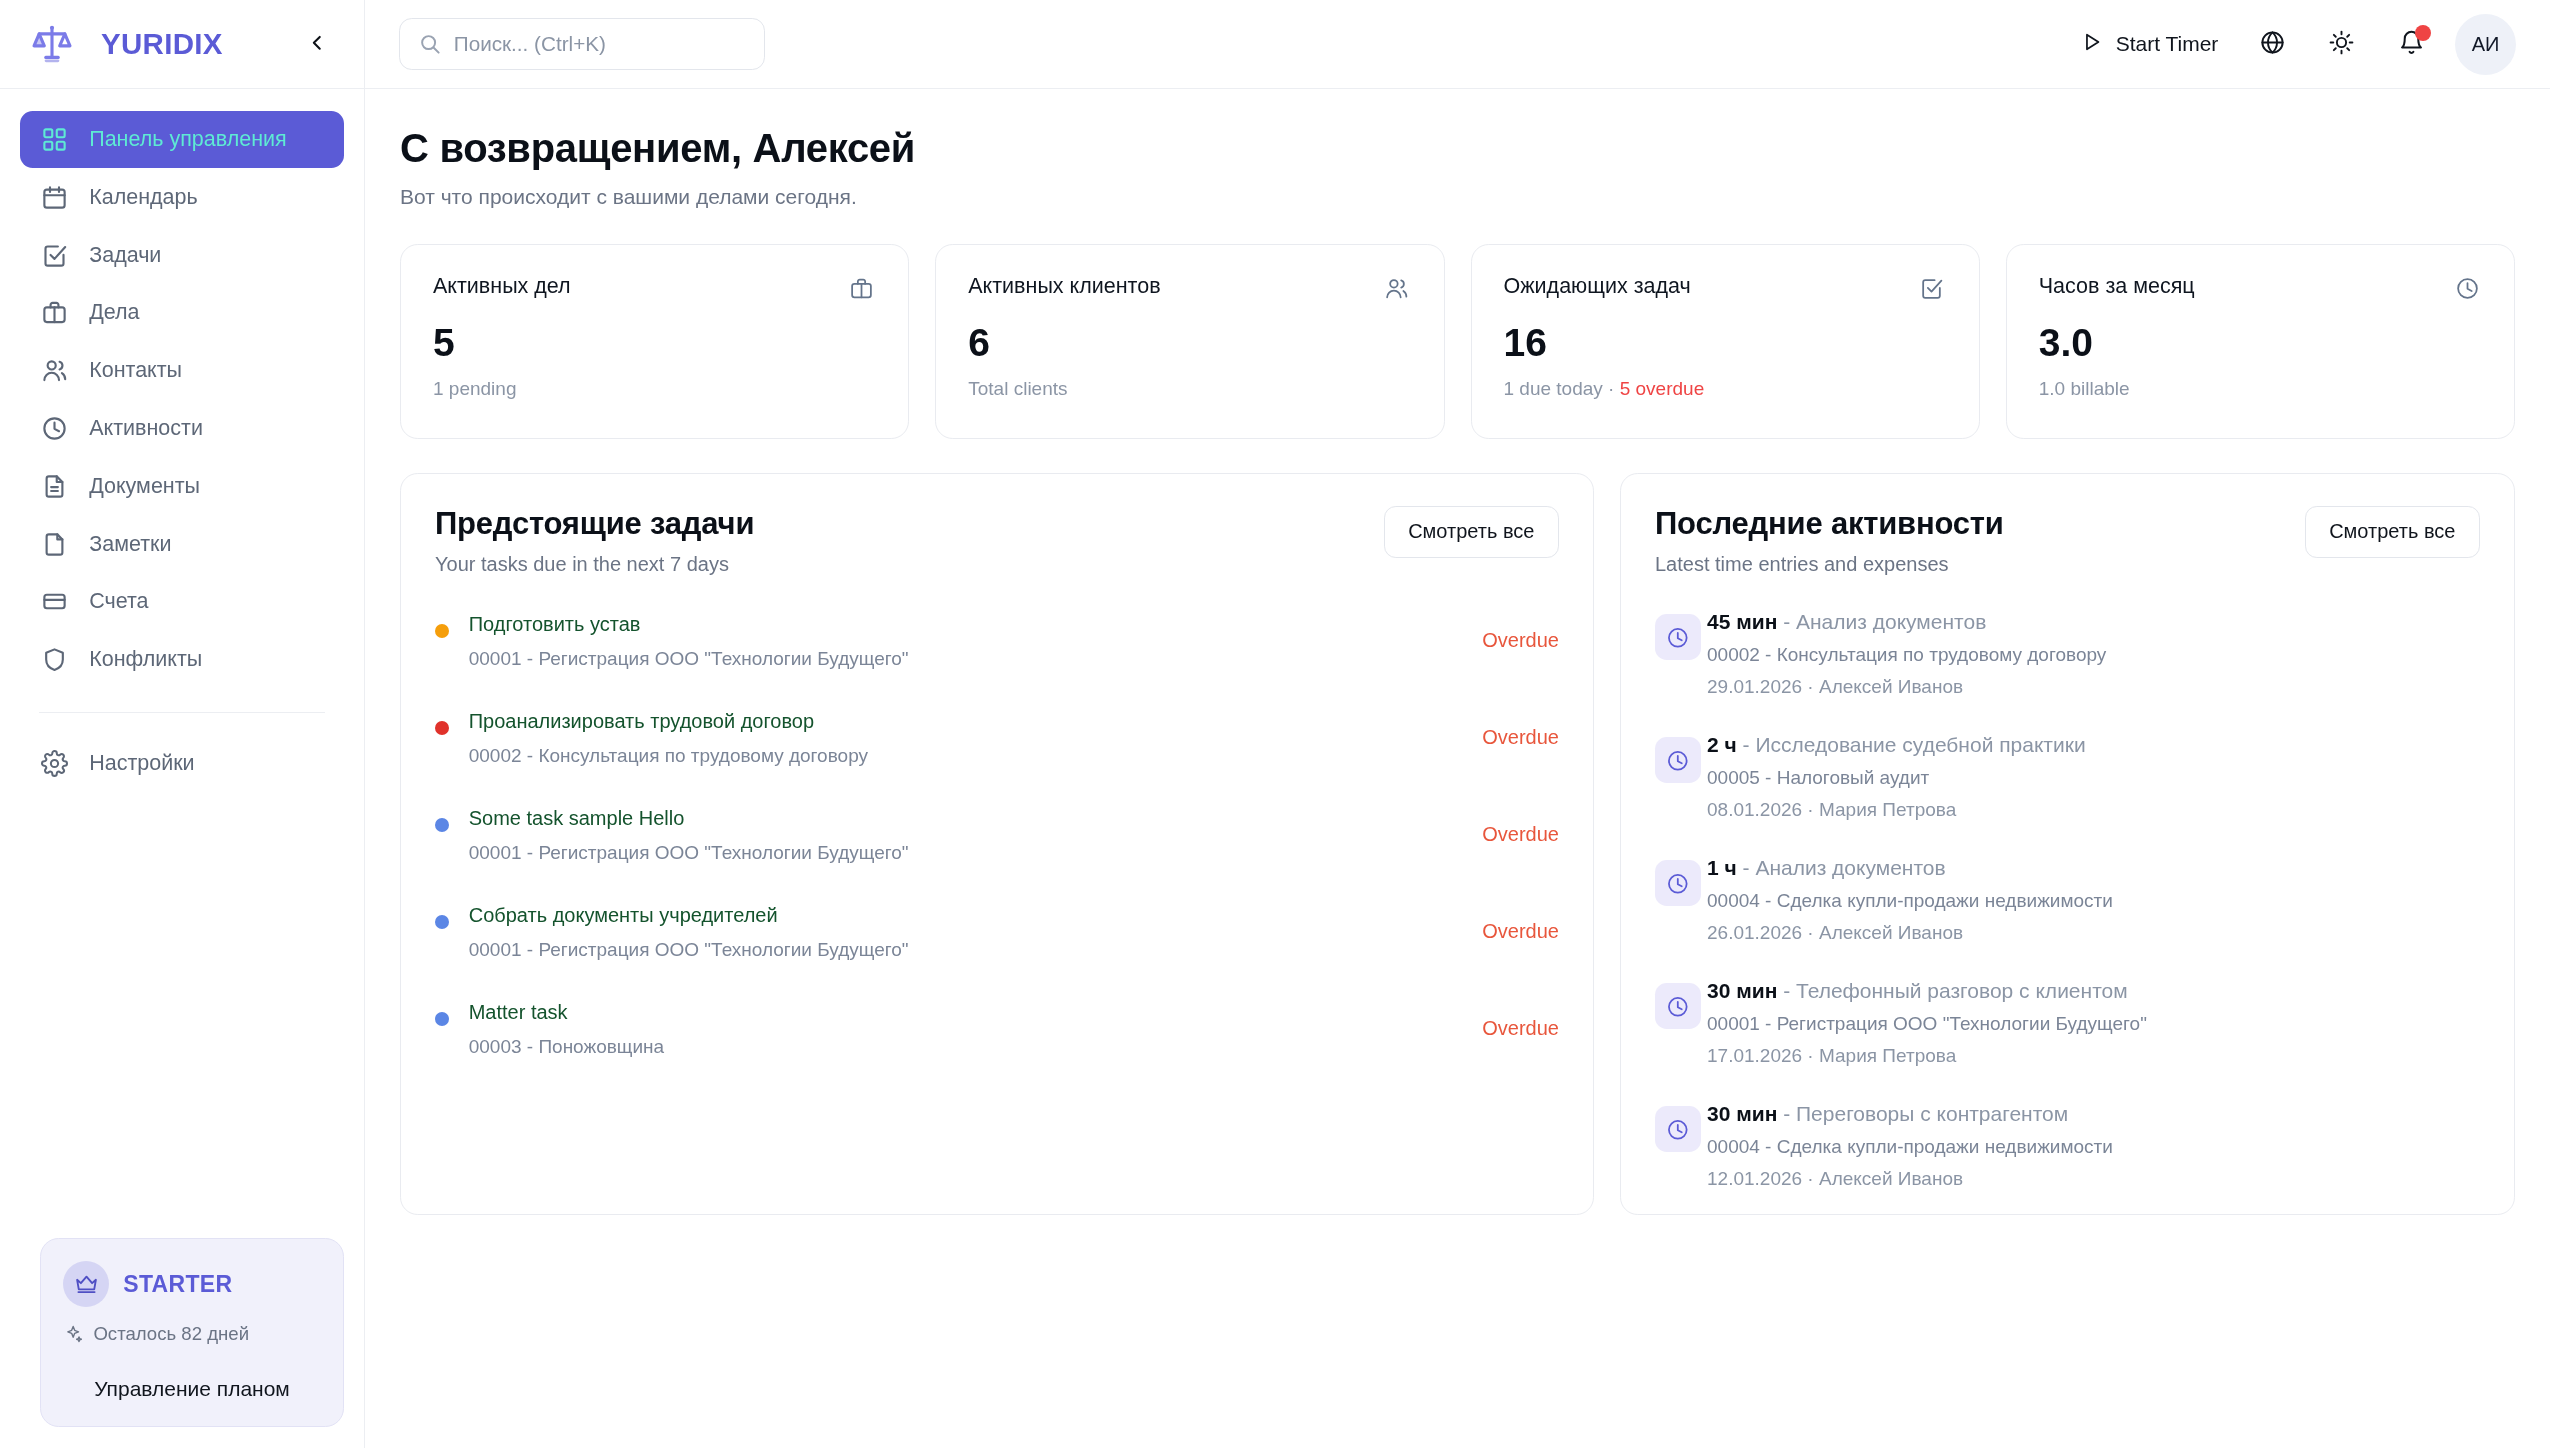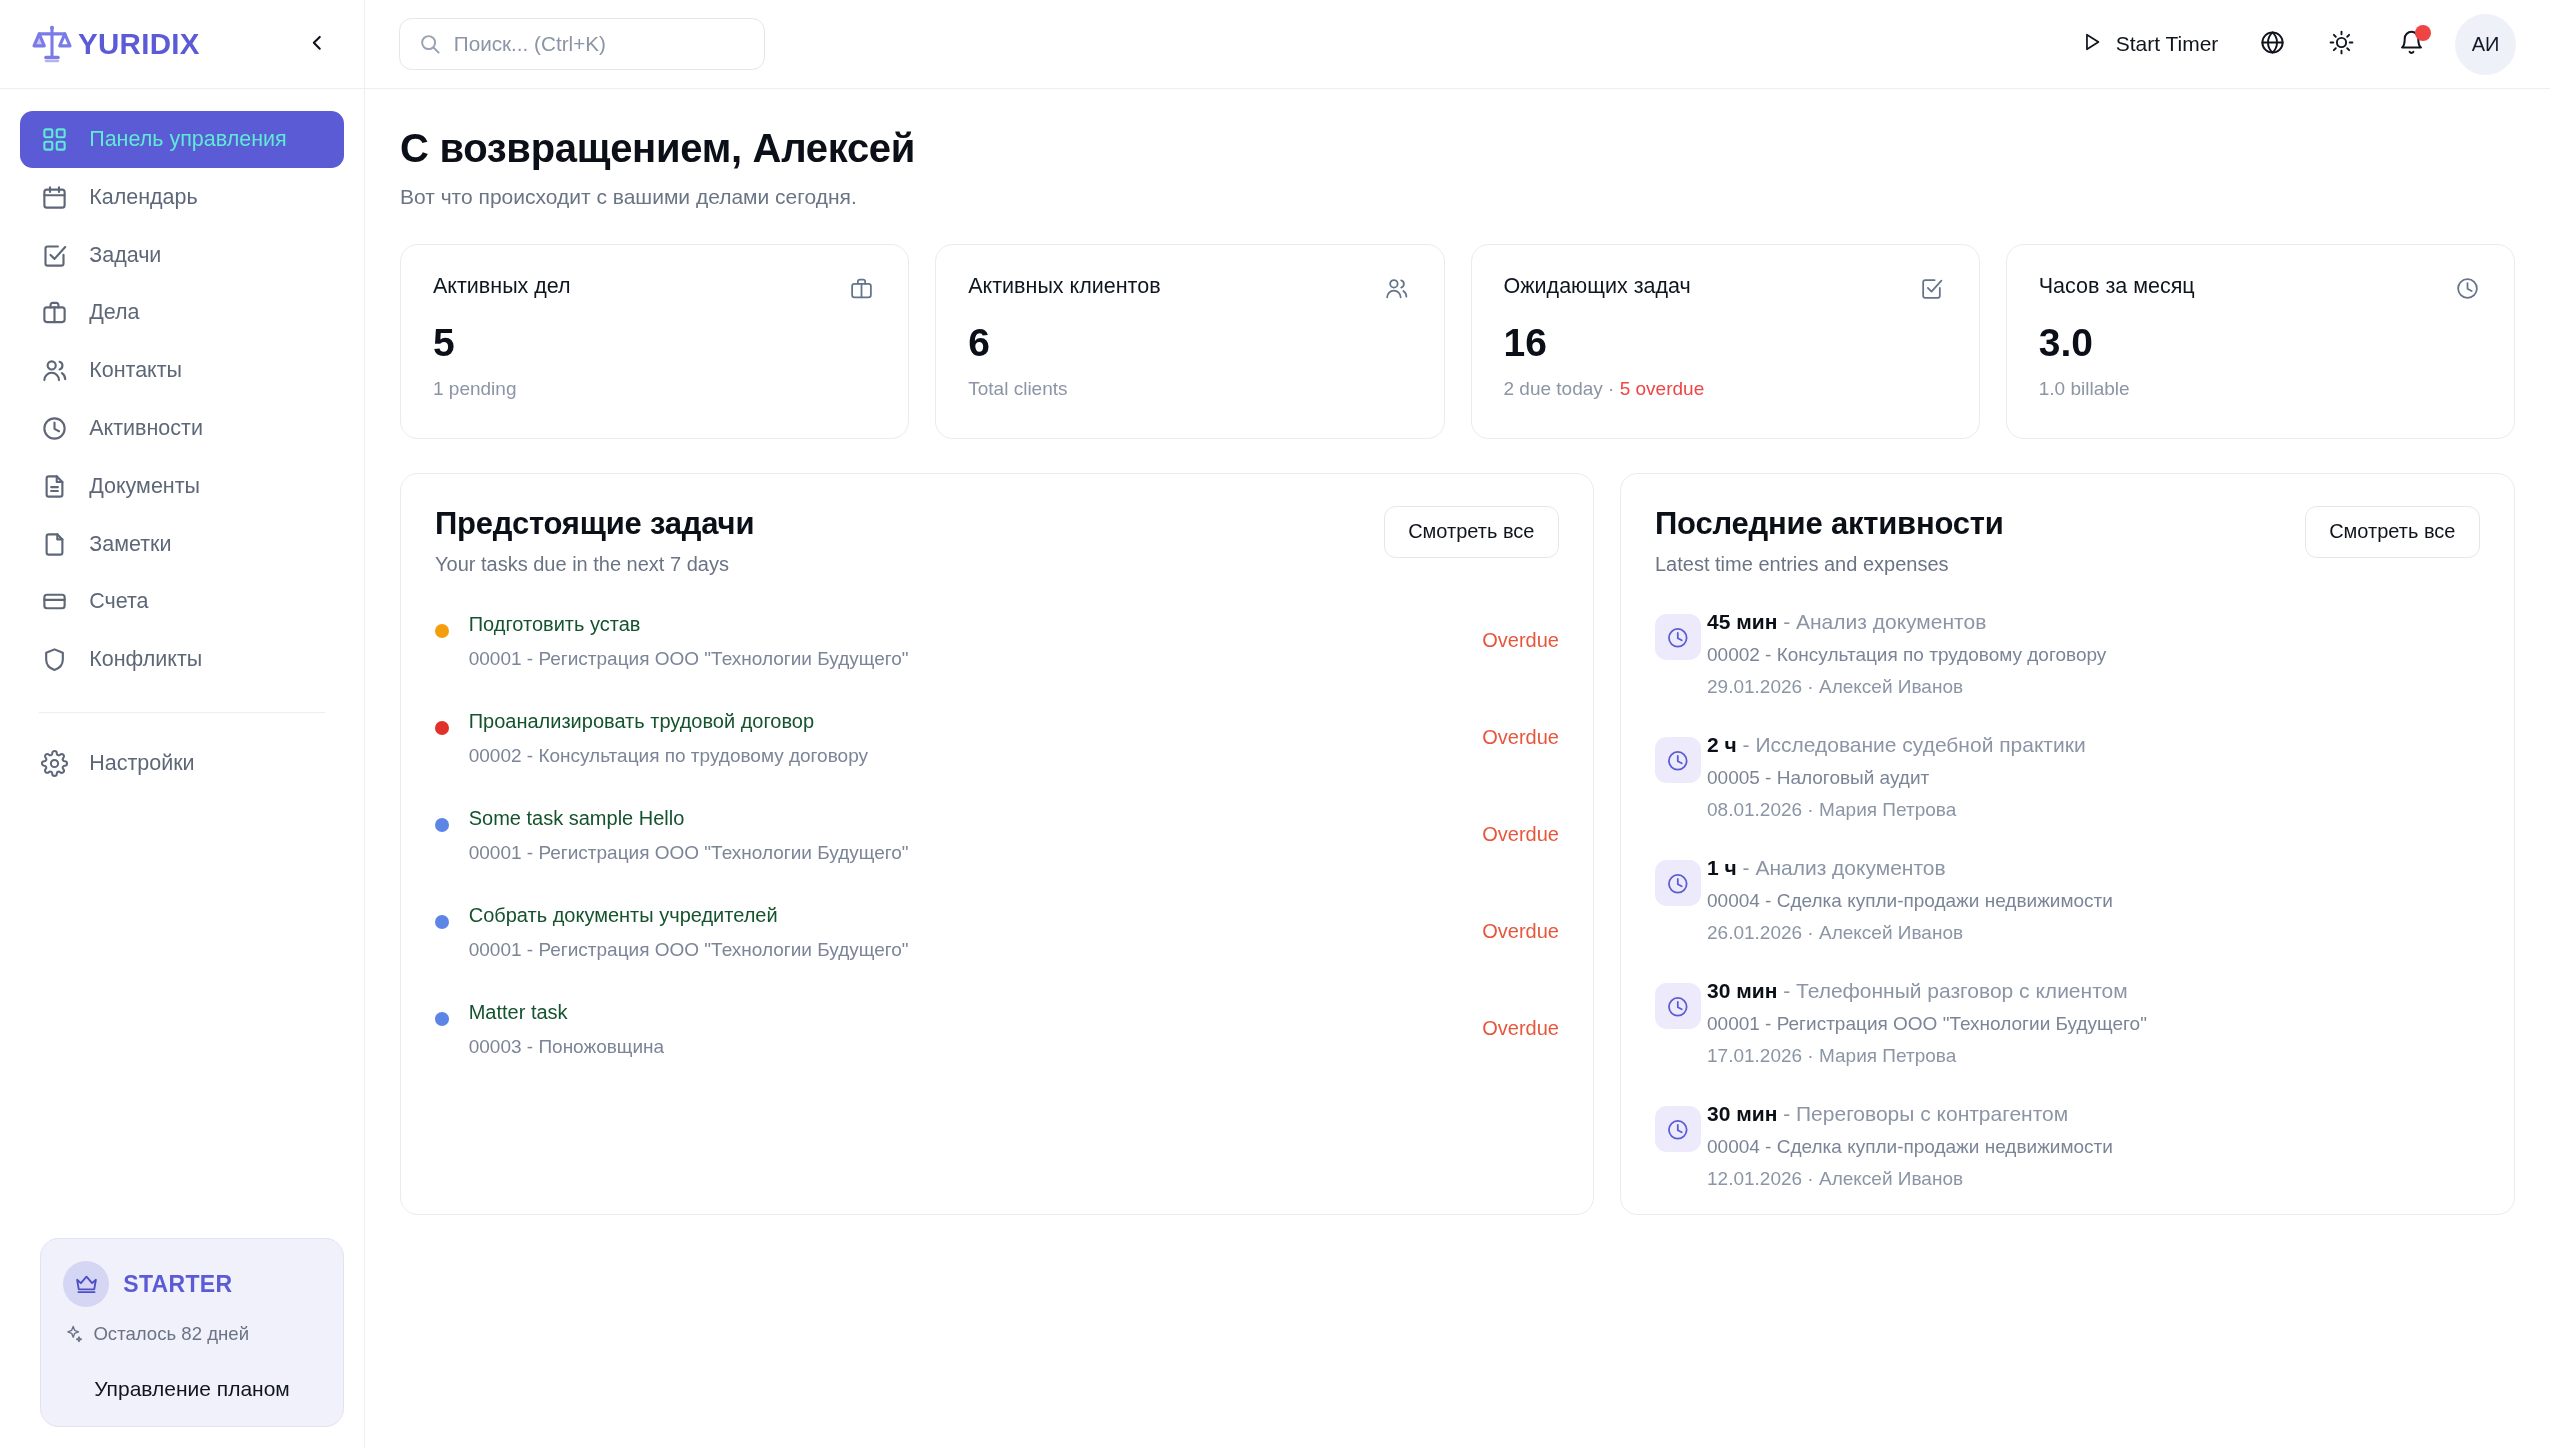--- a/index.html
+++ b/index.html
@@ -19,21 +19,21 @@
     border-right: 1.7px solid #eceef2;
     display: flex; flex-direction: column;
     position: relative;
   }
   .sb-head {
     height: 89px; flex: 0 0 89px;
     display: flex; align-items: center;
     padding: 0 29px 0 30px;
     border-bottom: 1.7px solid #eceef2;
   }
-  .brand { display: flex; align-items: center; gap: 4px; flex: 1; }
+  .brand { display: flex; align-items: center; gap: 27px; flex: 1; }
   .brand-logo { width: 44px; height: 44px; flex: 0 0 44px; display: block; }
   .brand-name {
     font-size: 29.5px; font-weight: bold; color: #5b5bd6;
     letter-spacing: 0.3px;
   }
   .sb-collapse {
     width: 37px; height: 37px; display: flex; align-items: center; justify-content: center;
     cursor: pointer; color: #0d1117;
   }
   .sb-nav { padding: 22px 20px 0 20px; flex: 1 1 auto; }
@@ -490,21 +490,21 @@
             <span class="stat-label">Ожидающих задач</span>
             <span class="stat-ic">
               <svg viewBox="0 0 24 24" width="25" height="25" fill="none" stroke="currentColor" stroke-width="1.7" stroke-linecap="round" stroke-linejoin="round">
                   <path d="M20 11.5V19a2 2 0 0 1-2 2H6a2 2 0 0 1-2-2V6a2 2 0 0 1 2-2h9"></path>
                   <polyline points="8.5 11.5 12 15 21.5 4.5"></polyline>
                 </svg>
             </span>
           </div>
           <div class="stat-value">16</div>
           <div class="stat-meta">
-            <span>2 due today · </span><span class="danger">5 overdue</span>
+            <span>1 due today · </span><span class="danger">5 overdue</span>
           </div>
         </div>
 
         <div class="stat-card">
           <div class="stat-top">
             <span class="stat-label">Часов за месяц</span>
             <span class="stat-ic">
               <svg viewBox="0 0 24 24" width="25" height="25" fill="none" stroke="currentColor" stroke-width="1.7" stroke-linecap="round" stroke-linejoin="round">
                   <circle cx="12" cy="12" r="9"></circle>
                   <polyline points="12 6.8 12 12.3 16 14.4"></polyline>

